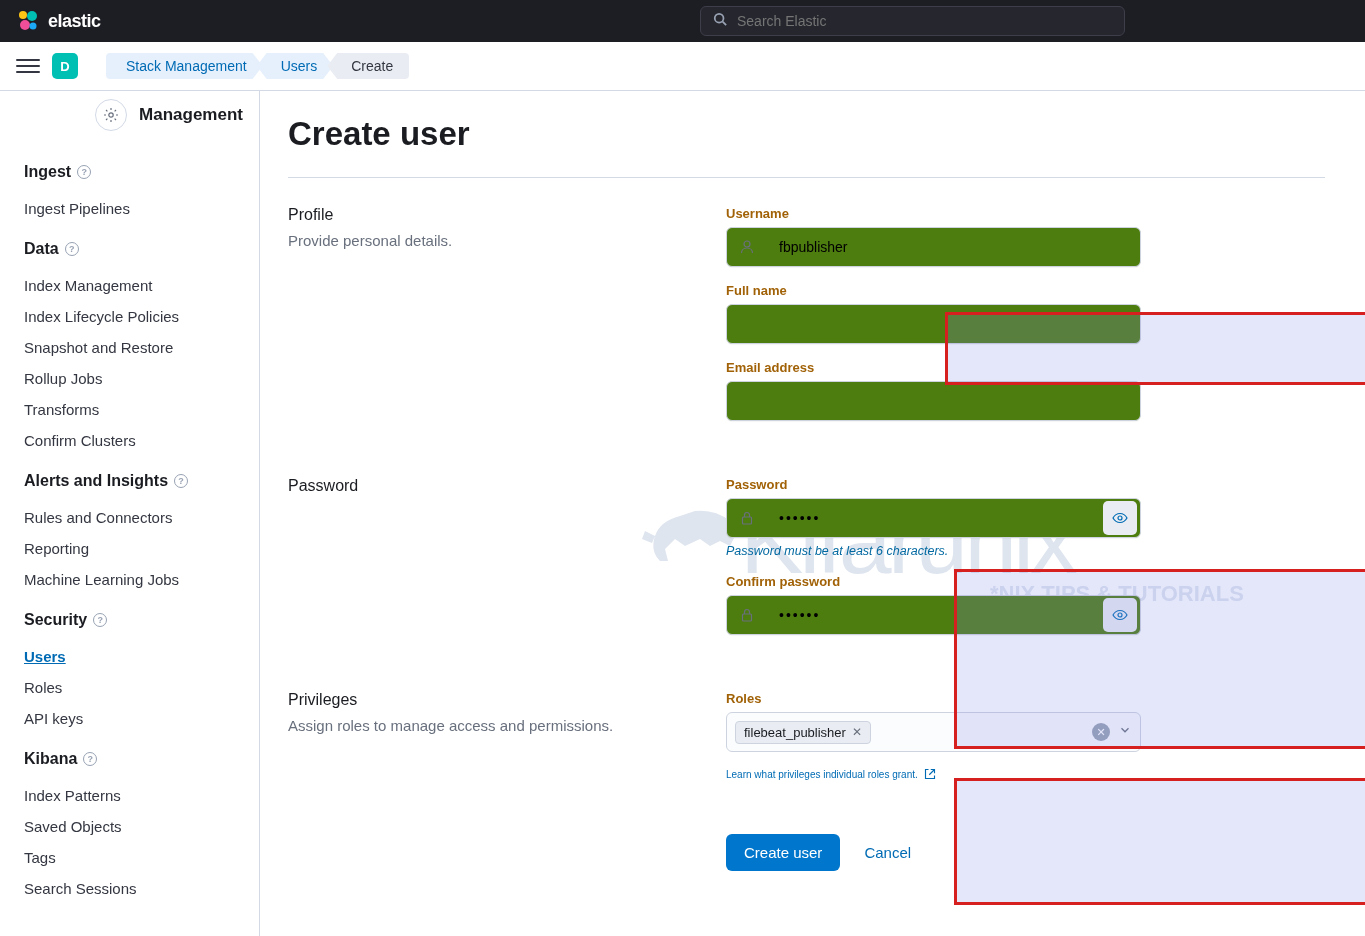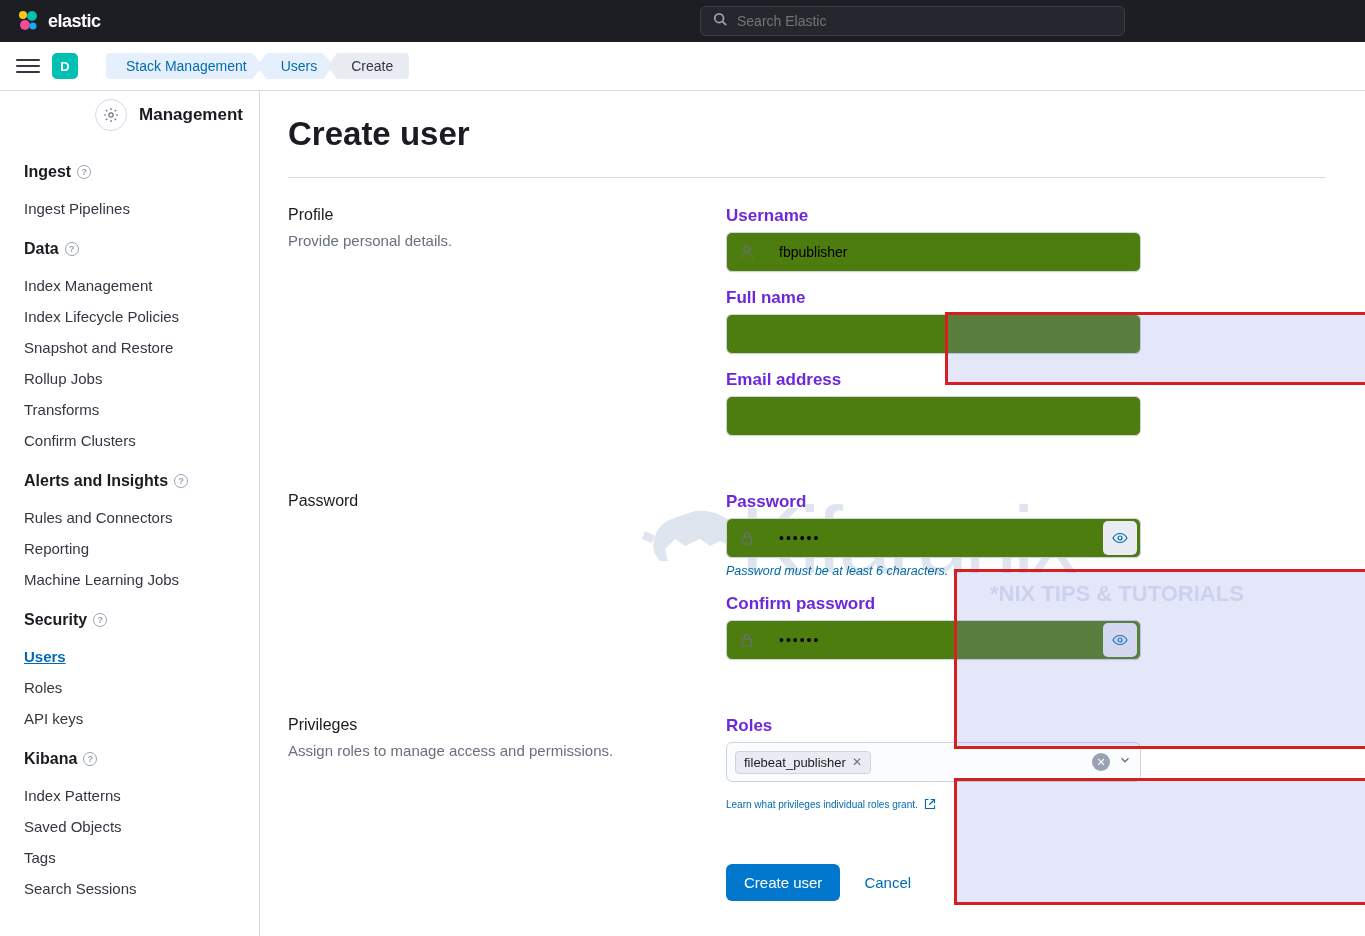--- a/index.html
+++ b/index.html
@@ -44,21 +44,21 @@
 .page-title { font-size: 33px; font-weight: 700; margin-bottom: 24px; }
 .divider { border: none; border-top: 1px solid #d3dae6; margin-bottom: 28px; }
 
 .section-row { display: flex; margin-bottom: 40px; }
 .section-left { width: 438px; padding-right: 40px; }
 .section-title { font-size: 16px; font-weight: 400; margin-bottom: 8px; }
 .section-desc { font-size: 15px; color: #69707d; }
 .section-right { flex: 1; max-width: 415px; }
 
 .field { margin-bottom: 16px; position: relative; }
-.field-label { font-size: 17px; font-weight: 600; color: #6d28d9; margin-bottom: 6px; display: block; }
+.field-label { font-size: 13px; font-weight: 600; color: #a16207; margin-bottom: 6px; display: block; }
 .input-wrap { position: relative; display: flex; align-items: center; background: #4d7c0f; border: 1px solid #cdd3df; border-radius: 6px; box-shadow: 0 1px 1px rgba(0,0,0,0.04), inset 0 0 0 1px rgba(0,0,0,0); height: 40px; }
 .input-wrap input { border: none; background: transparent; outline: none; flex: 1; padding: 0 12px; font-size: 14px; height: 100%; }
 .input-icon { width: 40px; display: flex; align-items: center; justify-content: center; color: #69707d; }
 .eye-btn { width: 34px; height: 34px; margin-right: 3px; background: #e9edf3; border-radius: 5px; display: flex; align-items: center; justify-content: center; color: #006bb4; cursor: pointer; }
 .hint { font-size: 12.5px; color: #0369a1; margin-top: 6px; font-style: italic; }
 
 .roles-input { display: flex; align-items: center; background: #fbfcfd; border: 1px solid #cdd3df; border-radius: 6px; min-height: 40px; padding: 4px 8px; gap: 6px; }
 .role-chip { background: #e9edf3; border-radius: 4px; padding: 3px 8px; font-size: 13px; display: flex; align-items: center; gap: 6px; border: 1px solid #cdd3df; }
 .role-chip .x { font-size: 12px; color: #69707d; cursor: pointer; }
 .roles-right { margin-left: auto; display: flex; align-items: center; gap: 8px; }

